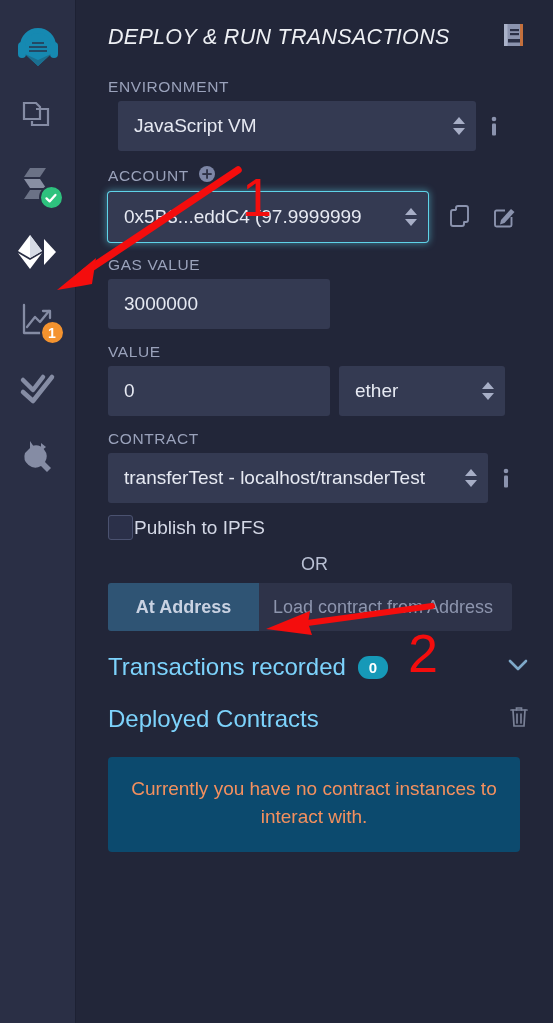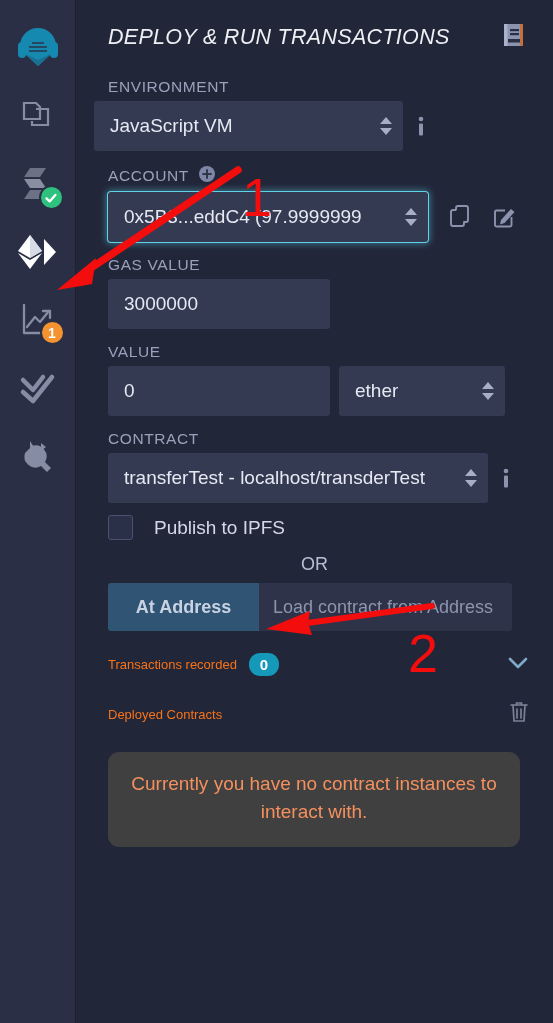--- a/index.html
+++ b/index.html
@@ -90,21 +90,21 @@
     white-space: nowrap; overflow: hidden;
   }
   .ctrl .val { flex: 1 1 auto; overflow: hidden; text-overflow: clip; }
   .spinner {
     position: absolute; right: 11px; top: 50%; transform: translateY(-50%);
     display: flex; flex-direction: column; gap: 4px;
   }
   .spin-up, .spin-dn { width: 0; height: 0; border-left: 6px solid transparent; border-right: 6px solid transparent; }
   .spin-up { border-bottom: 7px solid #a7aec6; }
   .spin-dn { border-top: 7px solid #a7aec6; }
-  #env-select { width: 309px; margin-left: 0; }
+  #env-select { width: 358px; margin-left: 24px; }
   #account-select {
     width: 320px; margin-left: 14px;
     box-shadow: 0 0 0 1px #5fd3e8, 0 0 7px 2px rgba(95,211,232,.45);
   }
   #gas-input { width: 222px; margin-left: 14px; }
   #value-input { width: 222px; margin-left: 14px; }
   #value-unit { width: 166px; }
   #contract-select { width: 380px; margin-left: 14px; }
 
   .icon-btn { cursor: pointer; display: flex; align-items: center; justify-content: center; }
@@ -112,21 +112,21 @@
   .deploy-btn {
     margin: 10px 0 0 14px;
     width: 152px; height: 47px;
     background: #c77935;
     color: #ffffff;
     font-size: 18px; font-weight: bold;
     border: none; border-radius: 4px;
     cursor: pointer;
     font-family: "Liberation Sans", sans-serif;
   }
-  .ipfs-row { display: flex; align-items: center; gap: 21px; margin: 12px 0 0 14px; }
+  .ipfs-row { display: flex; align-items: center; gap: 1px; margin: 12px 0 0 14px; }
   .checkbox {
     width: 25px; height: 25px;
     background: #2b3049;
     border: 1px solid #4b5270;
     border-radius: 3px;
     cursor: pointer;
   }
   .ipfs-label { font-size: 19px; color: #d4d8e6; }
 
   .or-text {
@@ -150,36 +150,36 @@
     padding: 0 14px;
     font-family: "Liberation Sans", sans-serif;
     overflow: hidden; white-space: nowrap;
     display: flex; align-items: center;
   }
 
   .section-row {
     display: flex; align-items: center;
     margin: 22px 6px 0 14px;
   }
-  .section-title { font-size: 13px; color: #f97316; }
+  .section-title { font-size: 24px; color: #7dd3fc; }
   .pill {
     background: #1699b8; color: #fff;
     border-radius: 11px;
     min-width: 30px; height: 23px;
     font-size: 15px; font-weight: bold;
     display: flex; align-items: center; justify-content: center;
     margin-left: 12px;
   }
   .grow { flex: 1 1 auto; }
 
   .alert-box {
     margin: 24px 0 0 14px;
     width: 412px;
-    background: #404040;
-    border-radius: 11px;
+    background: #0c4a6e;
+    border-radius: 4px;
     padding: 18px 18px 22px 18px;
     text-align: center;
     color: #f4905e;
     font-size: 19px;
     line-height: 1.45;
   }
 
   
   .annot { position: absolute; left: 0; top: 0; width: 553px; height: 1023px; pointer-events: none; }
   .annot-num {

